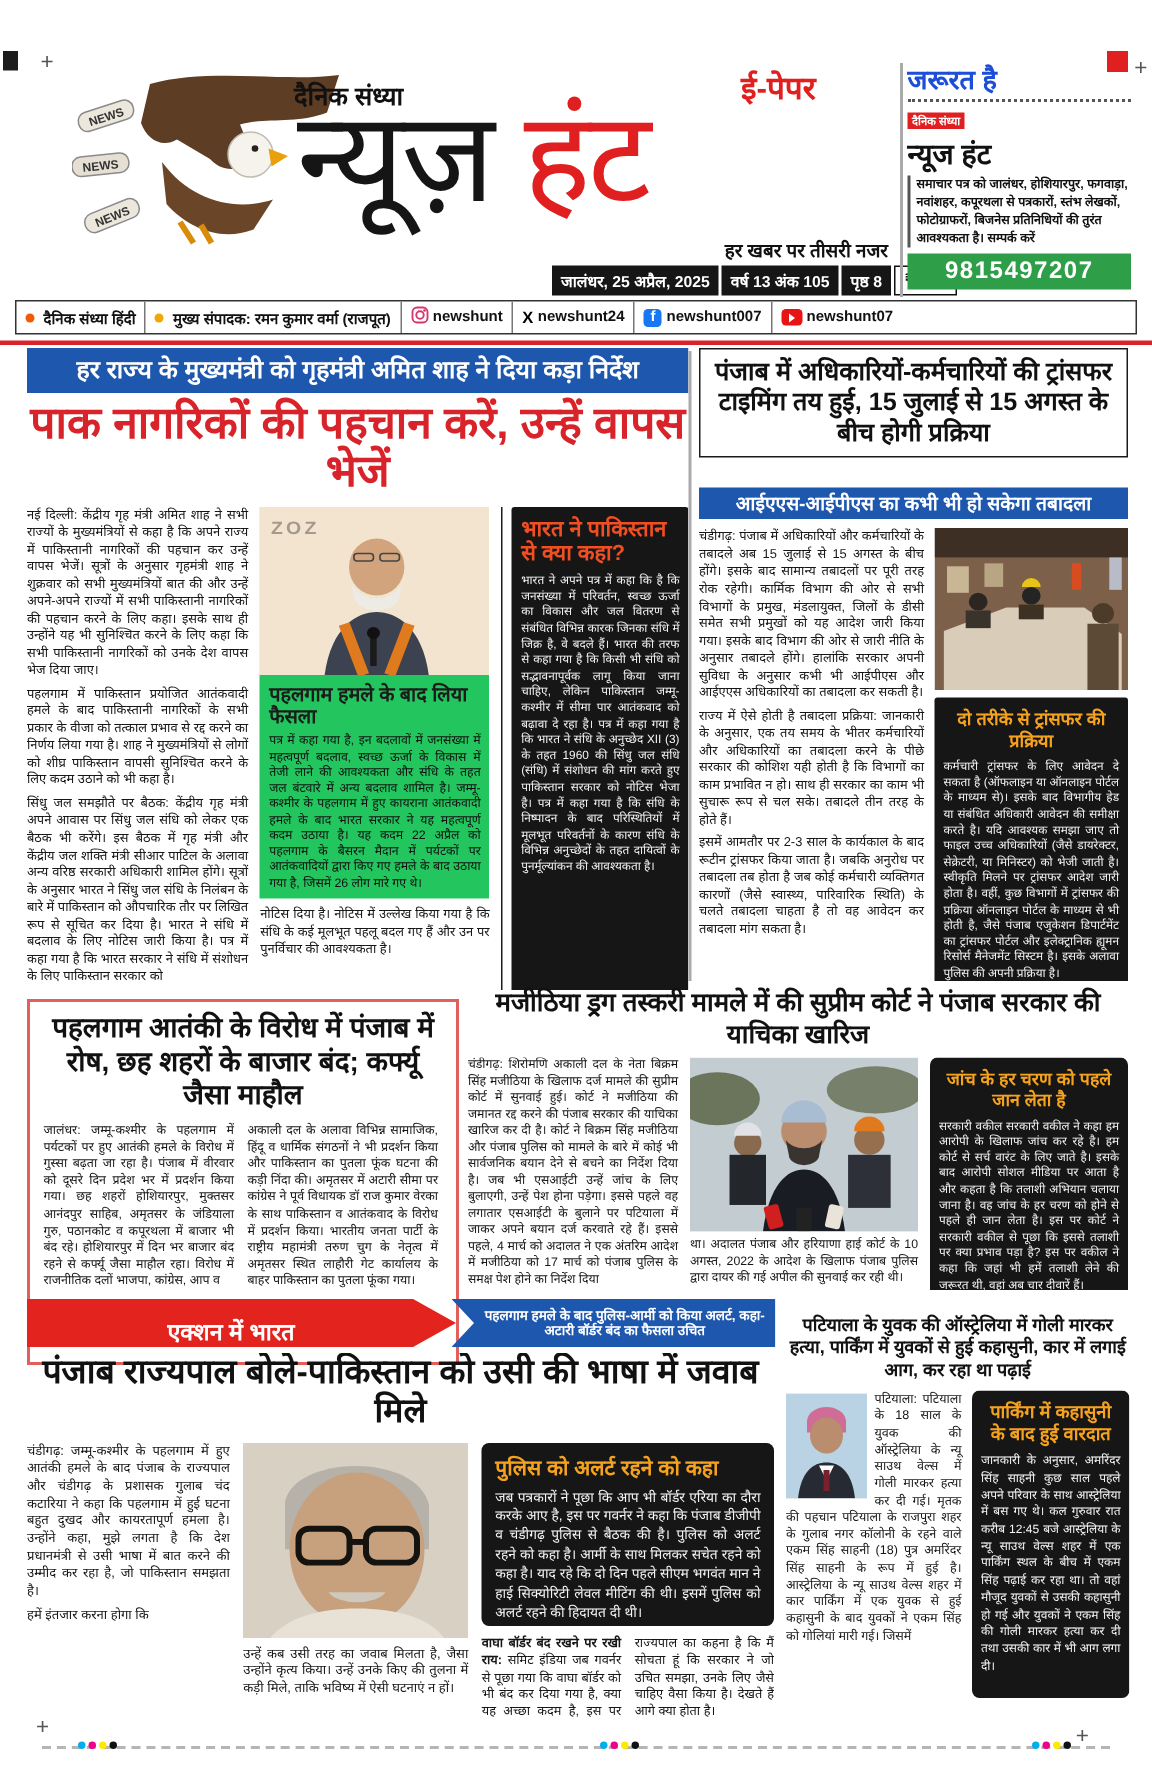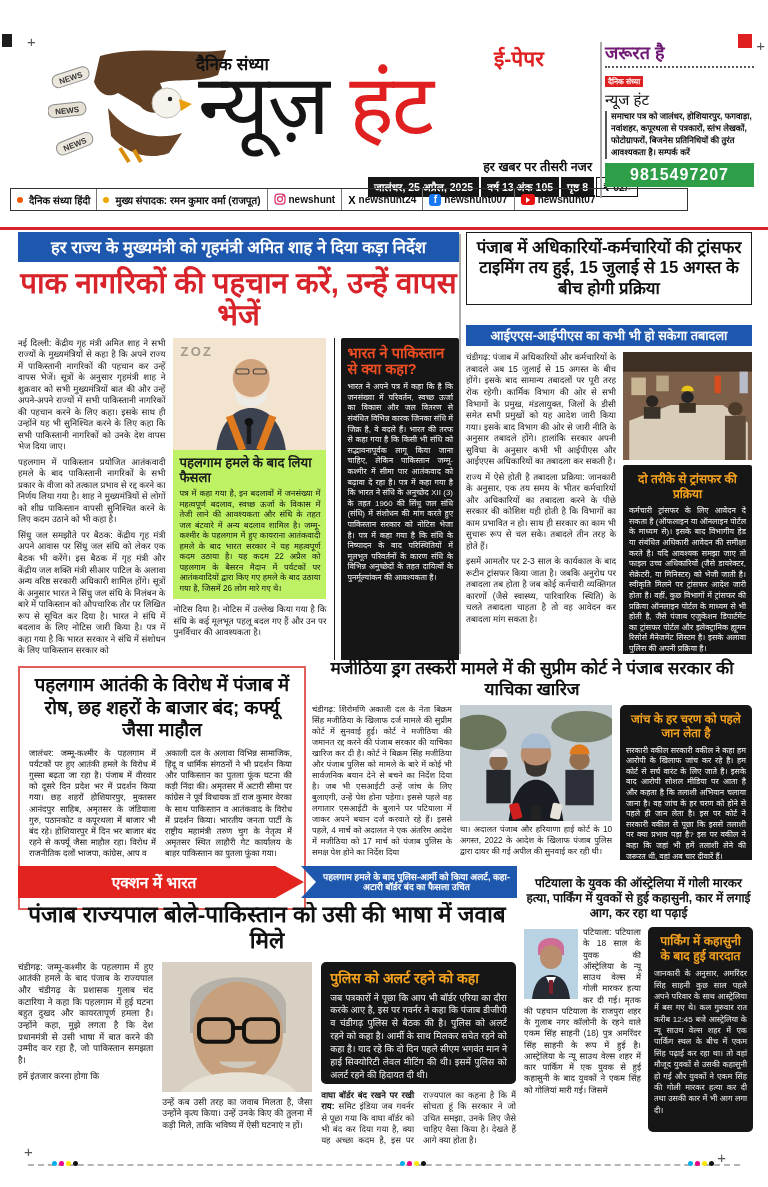--- a/index.html
+++ b/index.html
@@ -11,21 +11,21 @@
   .bt{font-size:8.6px;line-height:1.34;text-align:justify;margin:0 0 4px;color:#161616}
   .cols{display:flex}
   
   .kicker{background:#1d57ae;color:#fff;font-weight:700;text-align:center}
   .hred{color:#d8232a;font-weight:800;text-align:center;margin:0}
   .hblk{color:#111;font-weight:800;text-align:center;margin:0}
   
   .dark{background:#161616;color:#f2f2f2;border-radius:5px;padding:7px 6px;box-sizing:border-box}
   .dark h4{margin:0 0 5px;font-weight:800;color:#f5a21f;text-align:center;line-height:1.2}
   .dark p{margin:0;text-align:justify;line-height:1.34;color:#f4f4f4}
-  .peach{background:#bef264;padding:5px 6px}
+  .peach{background:#22c55e;padding:5px 6px}
   .peach h3{margin:0 0 4px;font-size:13.2px;line-height:1.15;font-weight:800;color:#1c1c1c}
   .peach p{margin:0;font-size:8.2px;line-height:1.28;text-align:justify}
   
   .seg{background:#161616;color:#fff;font-size:10.5px;font-weight:700;padding:3px 6px;white-space:nowrap}
   .seg.price{background:#fff;color:#111;border:1.5px solid #111}
   .ib{display:flex;align-items:center;font-size:10px;font-weight:700;white-space:nowrap;overflow:hidden}
   .ib .grp{display:flex;align-items:center;gap:3px;padding:0 6px;border-left:1px solid #777;height:100%}
   .ib .grp:first-child{border-left:none}
   .dot{display:inline-block;width:6px;height:6px;border-radius:50%;background:#f05a00;margin-right:3px}
   .dot.y{background:#f0a800}
@@ -82,31 +82,31 @@
     <div class="abs" style="left:330px;top:158px;width:262px;text-align:right;font-size:12.5px;font-weight:800">हर खबर पर तीसरी नजर</div>
     <div class="abs" style="left:368px;top:177px;display:flex;gap:2px">
       <span class="seg">जालंधर, 25 अप्रैल, 2025</span>
       <span class="seg">वर्ष 13 अंक 105</span>
       <span class="seg">पृष्ठ 8</span>
       <span class="seg price">₹ 02/-</span>
     </div>
     <div class="vrule" style="left:600px;top:42px;width:2px;height:156px"></div>
 
     <div class="abs" style="left:605px;top:40px;width:149px;height:158px">
-      <div style="color:#701a75;font-size:18px;font-weight:800;border-bottom:2px dotted #555;padding-bottom:2px">जरूरत है</div>
+      <div style="color:#1d4ed8;font-size:18px;font-weight:800;border-bottom:2px dotted #555;padding-bottom:2px">जरूरत है</div>
       <div style="margin-top:2px">
         <span style="background:#e02020;color:#fff;font-size:7.5px;font-weight:700;padding:1px 3px">दैनिक संध्या</span>
       </div>
-      <div style="font-size:15px;font-weight:400;margin:1px 0 2px">न्यूज हंट</div>
+      <div style="font-size:19px;font-weight:700;margin:1px 0 2px">न्यूज हंट</div>
       <div style="font-size:8.4px;font-weight:700;line-height:1.42;border-left:2px solid #555;padding-left:4px">समाचार पत्र को जालंधर, होशियारपुर, फगवाड़ा, नवांशहर, कपूरथला से पत्रकारों, स्तंभ लेखकों, फोटोग्राफरों, बिजनेस प्रतिनिधियों की तुरंत आवश्यकता है। सम्पर्क करें</div>
       <div style="background:#2f9e49;color:#fff;font-size:16px;font-weight:800;text-align:center;padding:3px 0;margin-top:4px;letter-spacing:1px">9815497207</div>
     </div>
   </header>
 
-  <div class="abs ib" style="left:10px;top:188px;width:678px;height:23px;border:1.5px solid #333;box-sizing:border-box">
+  <div class="abs ib" style="left:10px;top:200px;width:748px;height:23px;border:1.5px solid #333;box-sizing:border-box">
     <span class="grp">
         <i class="dot"></i>
         <span>दैनिक संध्या हिंदी</span>
       </span>
     <span class="grp">
         <i class="dot y"></i>
         <span>मुख्य संपादक: रमन कुमार वर्मा (राजपूत)</span>
       </span>
     <span class="grp">
       <span><svg width="12" height="12" viewBox="0 0 24 24">
@@ -247,21 +247,21 @@
       </div>
       <div style="width:132px">
         <div class="dark" style="height:170px;overflow:hidden">
           <h4 style="font-size:11.8px">जांच के हर चरण को पहले जान लेता है</h4>
           <p style="font-size:7.9px">सरकारी वकील सरकारी वकील ने कहा हम आरोपी के खिलाफ जांच कर रहे है। हम कोर्ट से सर्च वारंट के लिए जाते है। इसके बाद आरोपी सोशल मीडिया पर आता है और कहता है कि तलाशी अभियान चलाया जाना है। वह जांच के हर चरण को होने से पहले ही जान लेता है। इस पर कोर्ट ने सरकारी वकील से पूछा कि इससे तलाशी पर क्या प्रभाव पड़ा है? इस पर वकील ने कहा कि जहां भी हमें तलाशी लेने की जरूरत थी, वहां अब चार दीवारें हैं।</p>
         </div>
       </div>
     </div>
   </section>
 
-  <div class="abs" style="left:18px;top:866px;width:286px;height:32px;background:#e3231e;color:#fff;display:flex;align-items:center;justify-content:center;
+  <div class="abs" style="left:18px;top:866px;width:286px;height:32px;background:#e3231e;color:#fff;display:flex;align-items:flex-end;justify-content:center;
               font-size:15.5px;font-weight:800;clip-path:polygon(0 0,90% 0,100% 50%,90% 100%,0 100%);padding-right:14px;box-sizing:border-box">
     <span>एक्शन में भारत</span>
   </div>
   <div class="abs" style="left:301px;top:866px;width:216px;height:32px;background:#1d57ae;color:#fff;display:flex;align-items:center;justify-content:center;
               font-size:9px;font-weight:700;text-align:center;line-height:1.15;clip-path:polygon(0 0,100% 0,100% 100%,0 100%,15px 50%);padding:2px 5px 2px 20px;box-sizing:border-box">
     <span>पहलगाम हमले के बाद पुलिस-आर्मी को किया अलर्ट, कहा-अटारी बॉर्डर बंद का फैसला उचित</span>
   </div>
 
   <section class="abs" style="left:18px;top:902px;width:498px;height:256px;overflow:hidden">
     <h2 class="hblk" style="font-size:22.5px;line-height:1.15;margin:0 0 8px">पंजाब राज्यपाल बोले-पाकिस्तान को उसी की भाषा में जवाब मिले</h2>

